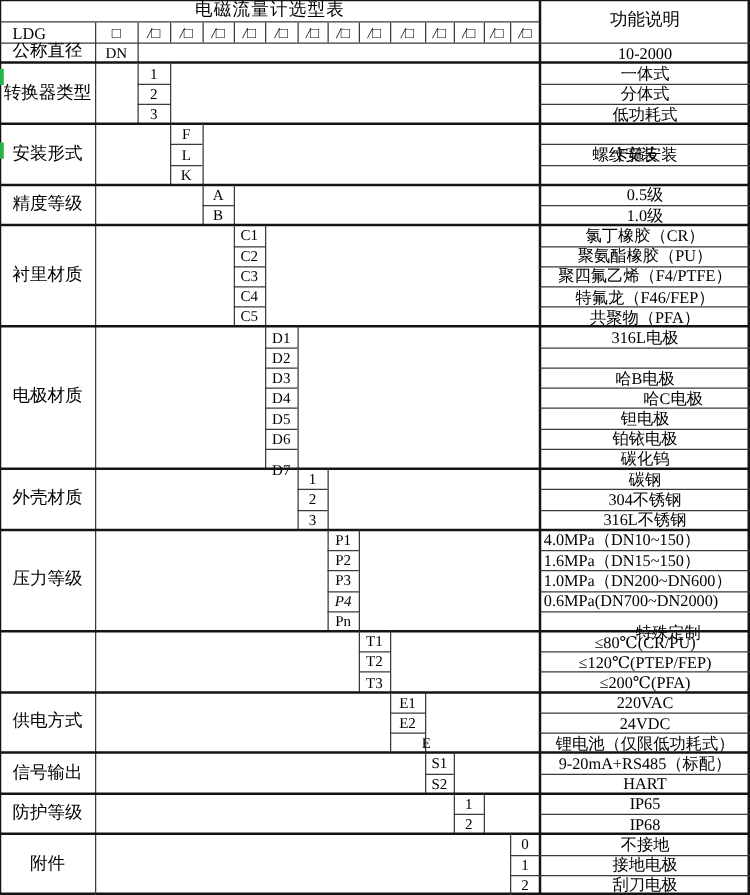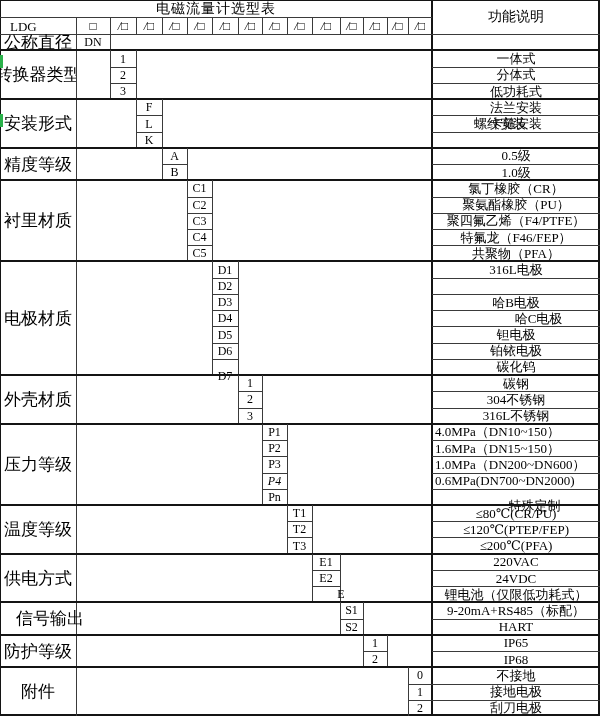--- a/index.html
+++ b/index.html
@@ -11,21 +11,21 @@
   .cell{
     position:absolute;display:flex;align-items:center;justify-content:center;
     font-size:13px;line-height:1;white-space:nowrap;overflow:hidden;box-sizing:border-box;
   }
   .title-cell{font-size:14px;letter-spacing:1px;}
   .func-header{font-size:14px;}
   .code-cell{font-size:12px;font-family:"Liberation Serif","DejaVu Serif",serif;}
   .slot-cell{font-size:12px;font-style:italic;}
   .ldg-cell{justify-content:flex-start;padding-left:10px;font-size:13px;}
   .left-align{justify-content:flex-start;padding-left:3px;}
-  .label-cell{font-size:17px;}
+  .label-cell{font-size:14px;}
   .artifact{position:absolute;}
 </style>
 </head>
 <body>
 
 <div id="sheet">
     <div class="hline" style="left: 0px; top: 0px; width: 600px; height: 1px; background: rgb(20, 20, 20);"></div>
     <div class="hline" style="left: 0px; top: 714px; width: 600px; height: 2px; background: rgb(20, 20, 20);"></div>
     <div class="vline" style="left: 0px; top: 0px; width: 1px; height: 716px; background: rgb(20, 20, 20);"></div>
     <div class="vline" style="left: 598px; top: 0px; width: 2px; height: 716px; background: rgb(20, 20, 20);"></div>
@@ -58,40 +58,40 @@
     <div class="cell slot-cell" style="left: 363px; top: 18px; width: 24px; height: 16.2326px;">/□</div>
     <div class="vline" style="left: 363px; top: 18px; width: 1px; height: 16.2326px; background: rgb(58, 58, 58);"></div>
     <div class="cell slot-cell" style="left: 387px; top: 18px; width: 21px; height: 16.2326px;">/□</div>
     <div class="vline" style="left: 387px; top: 18px; width: 1px; height: 16.2326px; background: rgb(58, 58, 58);"></div>
     <div class="cell slot-cell" style="left: 408px; top: 18px; width: 24px; height: 16.2326px;">/□</div>
     <div class="vline" style="left: 408px; top: 18px; width: 1px; height: 16.2326px; background: rgb(58, 58, 58);"></div>
     <div class="vline" style="left: 110px; top: 18px; width: 1px; height: 32.4651px; background: rgb(58, 58, 58);"></div>
     <div class="hline" style="left: 0px; top: 34.2326px; width: 600px; height: 1px; background: rgb(58, 58, 58);"></div>
     <div class="cell label-cell" style="left: 0px; top: 34.2326px; width: 76px; height: 16.2326px;">公称直径</div>
     <div class="cell code-cell" style="left: 76px; top: 34.2326px; width: 34px; height: 16.2326px;">DN</div>
+    <div class="cell" style="left: 432px; top: 34.2326px; width: 168px; height: 16.2326px;">10-2000</div>
     <div class="hline" style="left: 0px; top: 49.4651px; width: 600px; height: 2px; background: rgb(20, 20, 20);"></div>
     <div class="vline" style="left: 110px; top: 50.4651px; width: 1px; height: 48.6977px; background: rgb(58, 58, 58);"></div>
     <div class="vline" style="left: 136px; top: 50.4651px; width: 1px; height: 48.6977px; background: rgb(58, 58, 58);"></div>
     <div class="cell label-cell" style="left: 0px; top: 50.4651px; width: 76px; height: 48.6977px;">转换器类型</div>
     <div class="cell code-cell" style="left: 110px; top: 50.4651px; width: 26px; height: 16.2326px;">1</div>
     <div class="cell" style="left: 432px; top: 50.4651px; width: 168px; height: 16.2326px;">一体式</div>
     <div class="hline" style="left: 110px; top: 66.6977px; width: 26px; height: 1px; background: rgb(58, 58, 58);"></div>
     <div class="hline" style="left: 432px; top: 66.6977px; width: 168px; height: 1px; background: rgb(58, 58, 58);"></div>
     <div class="cell code-cell" style="left: 110px; top: 66.6977px; width: 26px; height: 16.2326px;">2</div>
     <div class="cell" style="left: 432px; top: 66.6977px; width: 168px; height: 16.2326px;">分体式</div>
     <div class="hline" style="left: 110px; top: 82.9302px; width: 26px; height: 1px; background: rgb(58, 58, 58);"></div>
     <div class="hline" style="left: 432px; top: 82.9302px; width: 168px; height: 1px; background: rgb(58, 58, 58);"></div>
     <div class="cell code-cell" style="left: 110px; top: 82.9302px; width: 26px; height: 16.2326px;">3</div>
     <div class="cell" style="left: 432px; top: 82.9302px; width: 168px; height: 16.2326px;">低功耗式</div>
     <div class="hline" style="left: 0px; top: 98.1628px; width: 600px; height: 2px; background: rgb(20, 20, 20);"></div>
     <div class="vline" style="left: 136px; top: 99.1628px; width: 1px; height: 48.6977px; background: rgb(58, 58, 58);"></div>
     <div class="vline" style="left: 162px; top: 99.1628px; width: 1px; height: 48.6977px; background: rgb(58, 58, 58);"></div>
     <div class="cell label-cell" style="left: 0px; top: 99.1628px; width: 76px; height: 48.6977px;">安装形式</div>
     <div class="cell code-cell" style="left: 136px; top: 99.1628px; width: 26px; height: 16.2326px;">F</div>
-    <div class="cell" style="left: 432px; top: 99.1628px; width: 168px; height: 16.2326px;">法兰安装</div>
     <div class="hline" style="left: 136px; top: 115.395px; width: 26px; height: 1px; background: rgb(58, 58, 58);"></div>
     <div class="hline" style="left: 432px; top: 115.395px; width: 168px; height: 1px; background: rgb(58, 58, 58);"></div>
     <div class="cell code-cell" style="left: 136px; top: 115.395px; width: 26px; height: 16.2326px;">L</div>
     <div class="cell" style="left: 432px; top: 115.395px; width: 136px; height: 16.2326px;">螺纹安装</div>
     <div class="hline" style="left: 136px; top: 131.628px; width: 26px; height: 1px; background: rgb(58, 58, 58);"></div>
     <div class="hline" style="left: 432px; top: 131.628px; width: 168px; height: 1px; background: rgb(58, 58, 58);"></div>
     <div class="cell code-cell" style="left: 136px; top: 131.628px; width: 26px; height: 16.2326px;">K</div>
     <div class="cell" style="left: 432px; top: 115px; width: 168px; height: 16.2326px;">卡箍安装</div>
     <div class="hline" style="left: 0px; top: 146.86px; width: 600px; height: 2px; background: rgb(20, 20, 20);"></div>
     <div class="vline" style="left: 162px; top: 147.86px; width: 1px; height: 32.4651px; background: rgb(58, 58, 58);"></div>
@@ -186,21 +186,20 @@
     <div class="hline" style="left: 432px; top: 472.512px; width: 168px; height: 1px; background: rgb(58, 58, 58);"></div>
     <div class="cell code-cell" style="left: 262px; top: 472.512px; width: 25px; height: 16.2326px; font-style: italic;">P4</div>
     <div class="cell left-align" style="left: 432px; top: 472.512px; width: 168px; height: 16.2326px;">0.6MPa(DN700~DN2000)</div>
     <div class="hline" style="left: 262px; top: 488.744px; width: 25px; height: 1px; background: rgb(58, 58, 58);"></div>
     <div class="hline" style="left: 432px; top: 488.744px; width: 168px; height: 1px; background: rgb(58, 58, 58);"></div>
     <div class="cell code-cell" style="left: 262px; top: 488.744px; width: 25px; height: 16.2326px;">Pn</div>
     <div class="cell" style="left: 432px; top: 488.744px; width: 168px; height: 34px; padding-left: 37px;">特殊定制</div>
     <div class="hline" style="left: 0px; top: 503.977px; width: 600px; height: 2px; background: rgb(20, 20, 20);"></div>
     <div class="vline" style="left: 287px; top: 504.977px; width: 1px; height: 48.6977px; background: rgb(58, 58, 58);"></div>
     <div class="vline" style="left: 312px; top: 504.977px; width: 1px; height: 48.6977px; background: rgb(58, 58, 58);"></div>
-    <div class="cell label-cell" style="left: 0px; top: 504.977px; width: 76px; height: 48.6977px;">温度等级</div>
     <div class="cell code-cell" style="left: 287px; top: 504.977px; width: 25px; height: 16.2326px;">T1</div>
     <div class="cell" style="left: 432px; top: 504.977px; width: 168px; height: 16.2326px;">≤80℃(CR/PU)</div>
     <div class="hline" style="left: 287px; top: 521.209px; width: 25px; height: 1px; background: rgb(58, 58, 58);"></div>
     <div class="hline" style="left: 432px; top: 521.209px; width: 168px; height: 1px; background: rgb(58, 58, 58);"></div>
     <div class="cell code-cell" style="left: 287px; top: 521.209px; width: 25px; height: 16.2326px;">T2</div>
     <div class="cell" style="left: 432px; top: 521.209px; width: 168px; height: 16.2326px;">≤120℃(PTEP/FEP)</div>
     <div class="hline" style="left: 287px; top: 537.442px; width: 25px; height: 1px; background: rgb(58, 58, 58);"></div>
     <div class="hline" style="left: 432px; top: 537.442px; width: 168px; height: 1px; background: rgb(58, 58, 58);"></div>
     <div class="cell code-cell" style="left: 287px; top: 537.442px; width: 25px; height: 16.2326px;">T3</div>
     <div class="cell" style="left: 432px; top: 537.442px; width: 168px; height: 16.2326px;">≤200℃(PFA)</div>
@@ -214,21 +213,21 @@
     <div class="hline" style="left: 432px; top: 569.907px; width: 168px; height: 1px; background: rgb(58, 58, 58);"></div>
     <div class="cell code-cell" style="left: 312px; top: 569.907px; width: 28px; height: 16.2326px;">E2</div>
     <div class="cell" style="left: 432px; top: 569.907px; width: 168px; height: 16.2326px;">24VDC</div>
     <div class="hline" style="left: 312px; top: 586.14px; width: 28px; height: 1px; background: rgb(58, 58, 58);"></div>
     <div class="hline" style="left: 432px; top: 586.14px; width: 168px; height: 1px; background: rgb(58, 58, 58);"></div>
     <div class="cell code-cell" style="left: 312px; top: 586.14px; width: 28px; height: 16.2326px; padding-left: 32px;">E3</div>
     <div class="cell" style="left: 432px; top: 586.14px; width: 168px; height: 16.2326px;">锂电池（仅限低功耗式）</div>
     <div class="hline" style="left: 0px; top: 601.372px; width: 600px; height: 2px; background: rgb(20, 20, 20);"></div>
     <div class="vline" style="left: 340px; top: 602.372px; width: 1px; height: 32.4651px; background: rgb(58, 58, 58);"></div>
     <div class="vline" style="left: 363px; top: 602.372px; width: 1px; height: 32.4651px; background: rgb(58, 58, 58);"></div>
-    <div class="cell label-cell" style="left: 12px; top: 602.372px; width: 76px; height: 32.4651px;">信号输出</div>
+    <div class="cell label-cell" style="left: 0px; top: 602.372px; width: 76px; height: 32.4651px;">信号输出</div>
     <div class="cell code-cell" style="left: 340px; top: 602.372px; width: 23px; height: 16.2326px;">S1</div>
     <div class="cell" style="left: 432px; top: 602.372px; width: 168px; height: 16.2326px;">9-20mA+RS485（标配）</div>
     <div class="hline" style="left: 340px; top: 618.605px; width: 23px; height: 1px; background: rgb(58, 58, 58);"></div>
     <div class="hline" style="left: 432px; top: 618.605px; width: 168px; height: 1px; background: rgb(58, 58, 58);"></div>
     <div class="cell code-cell" style="left: 340px; top: 618.605px; width: 23px; height: 16.2326px;">S2</div>
     <div class="cell" style="left: 432px; top: 618.605px; width: 168px; height: 16.2326px;">HART</div>
     <div class="hline" style="left: 0px; top: 633.837px; width: 600px; height: 2px; background: rgb(20, 20, 20);"></div>
     <div class="vline" style="left: 363px; top: 634.837px; width: 1px; height: 32.4651px; background: rgb(58, 58, 58);"></div>
     <div class="vline" style="left: 387px; top: 634.837px; width: 1px; height: 32.4651px; background: rgb(58, 58, 58);"></div>
     <div class="cell label-cell" style="left: 0px; top: 634.837px; width: 76px; height: 32.4651px;">防护等级</div>

